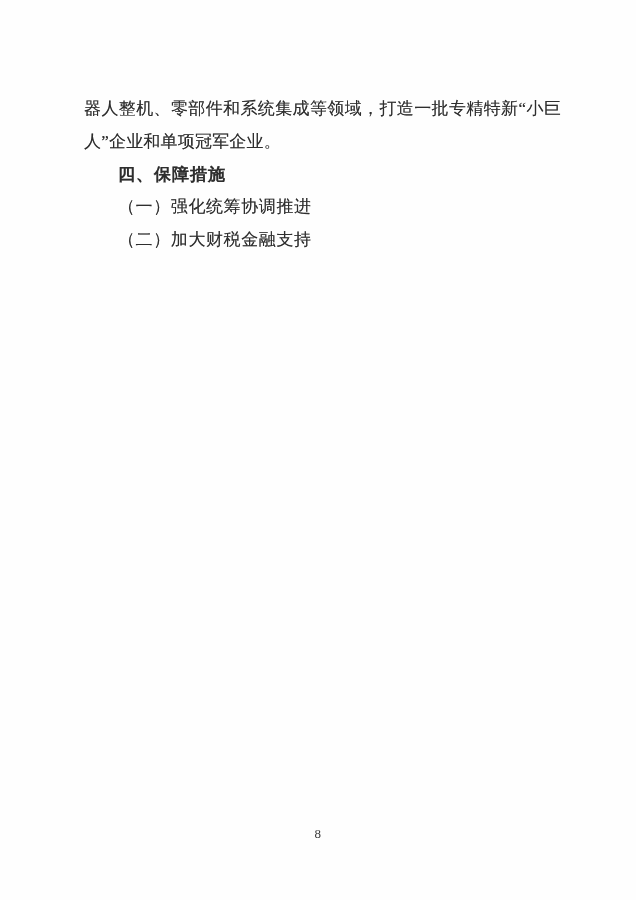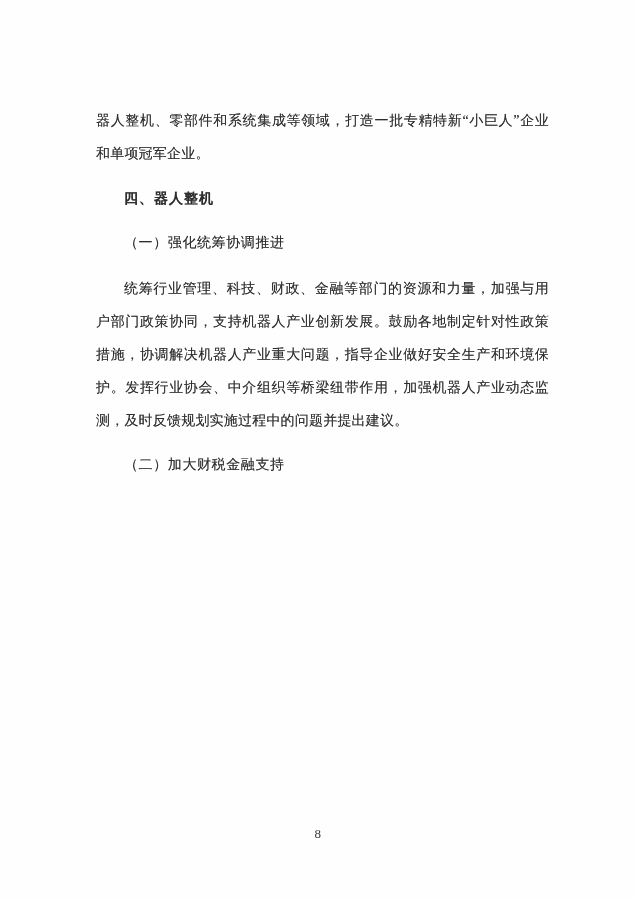--- a/index.html
+++ b/index.html
@@ -17,22 +17,22 @@
     font-family: "Liberation Serif", serif;
     color: #2e2e2e;
   }
   .doc-content {
     position: absolute;
     left: 84px;
     top: 92px;
     width: 477px;
   }
   .para {
-    margin: 12px;
-    font-size: 14px;
+    margin: 0;
+    font-size: 17px;
     line-height: 33px;
     text-align: justify;
     text-indent: 2em;
     letter-spacing: 0.2px;
     word-break: break-all;
     
     text-shadow: 0 0 0.4px rgba(60,60,60,0.55);
   }
   .para.continuation {
     text-indent: 0;
@@ -58,19 +58,18 @@
     color: #3a3a3a;
     letter-spacing: 0.5px;
   }
 </style>
 </head>
 <body>
 
 <div class="doc-page">
   <div class="doc-content">
       <p class="para continuation">器人整机、零部件和系统集成等领域，打造一批专精特新“小巨人”企业和单项冠军企业。</p>
-      <p class="para heading">四、器人整机</p>
+      <p class="para heading">四、保障措施</p>
       <p class="para subheading">（一）强化统筹协调推进</p>
-      <p class="para body">统筹行业管理、科技、财政、金融等部门的资源和力量，加强与用户部门政策协同，支持机器人产业创新发展。鼓励各地制定针对性政策措施，协调解决机器人产业重大问题，指导企业做好安全生产和环境保护。发挥行业协会、中介组织等桥梁纽带作用，加强机器人产业动态监测，及时反馈规划实施过程中的问题并提出建议。</p>
       <p class="para subheading">（二）加大财税金融支持</p>
     </div>
   <div class="page-number">8</div>
 </div>
 
 </body></html>

